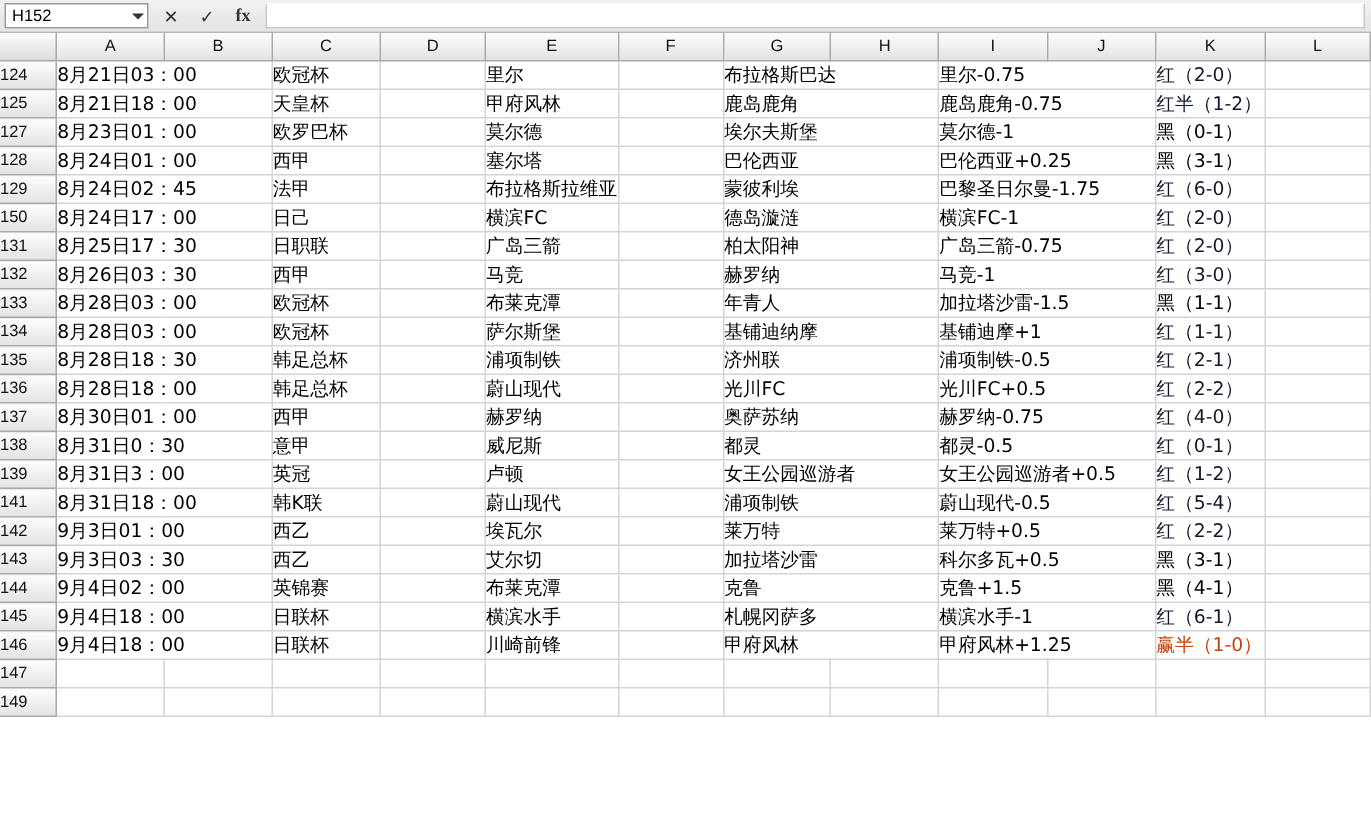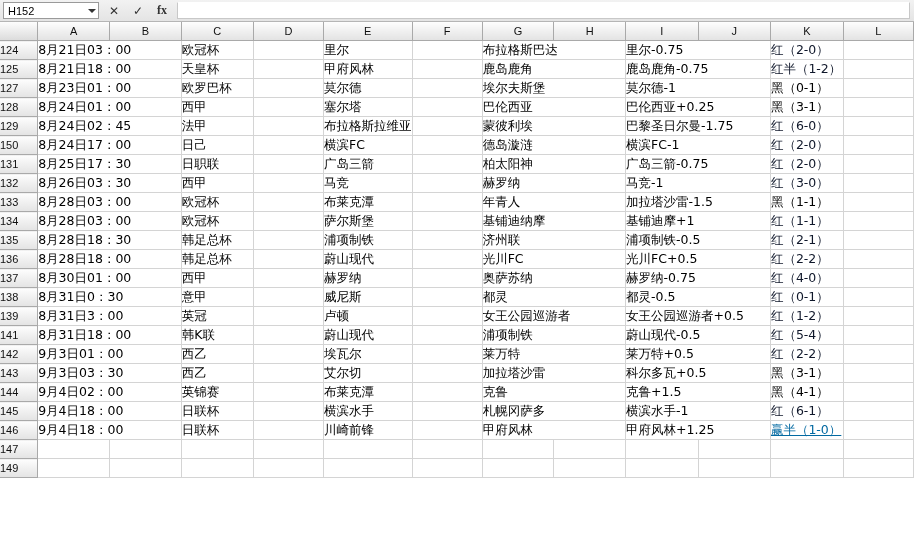--- a/index.html
+++ b/index.html
@@ -124,21 +124,21 @@
   td.cell {
     height: 18px;
     border-right: 1px solid #d4d4d4;
     border-bottom: 1px solid #d4d4d4;
     padding-left: 3px;
     font-size: 12.5px;
     font-family: "DejaVu Sans", "Liberation Sans", sans-serif;
   }
   td.cell.red { color: #0f172a; }
   td.cell.black { color: #000000; }
-  td.cell.magenta { color: #0369a1; text-decoration: underline; }
+  td.cell.magenta { color: #c2410c; }
 </style>
 </head>
 <body>
 
 <div id="app">
 
   <div class="formula-bar">
     <div class="namebox">
       <span>H152</span>
       <span class="caret"></span>

